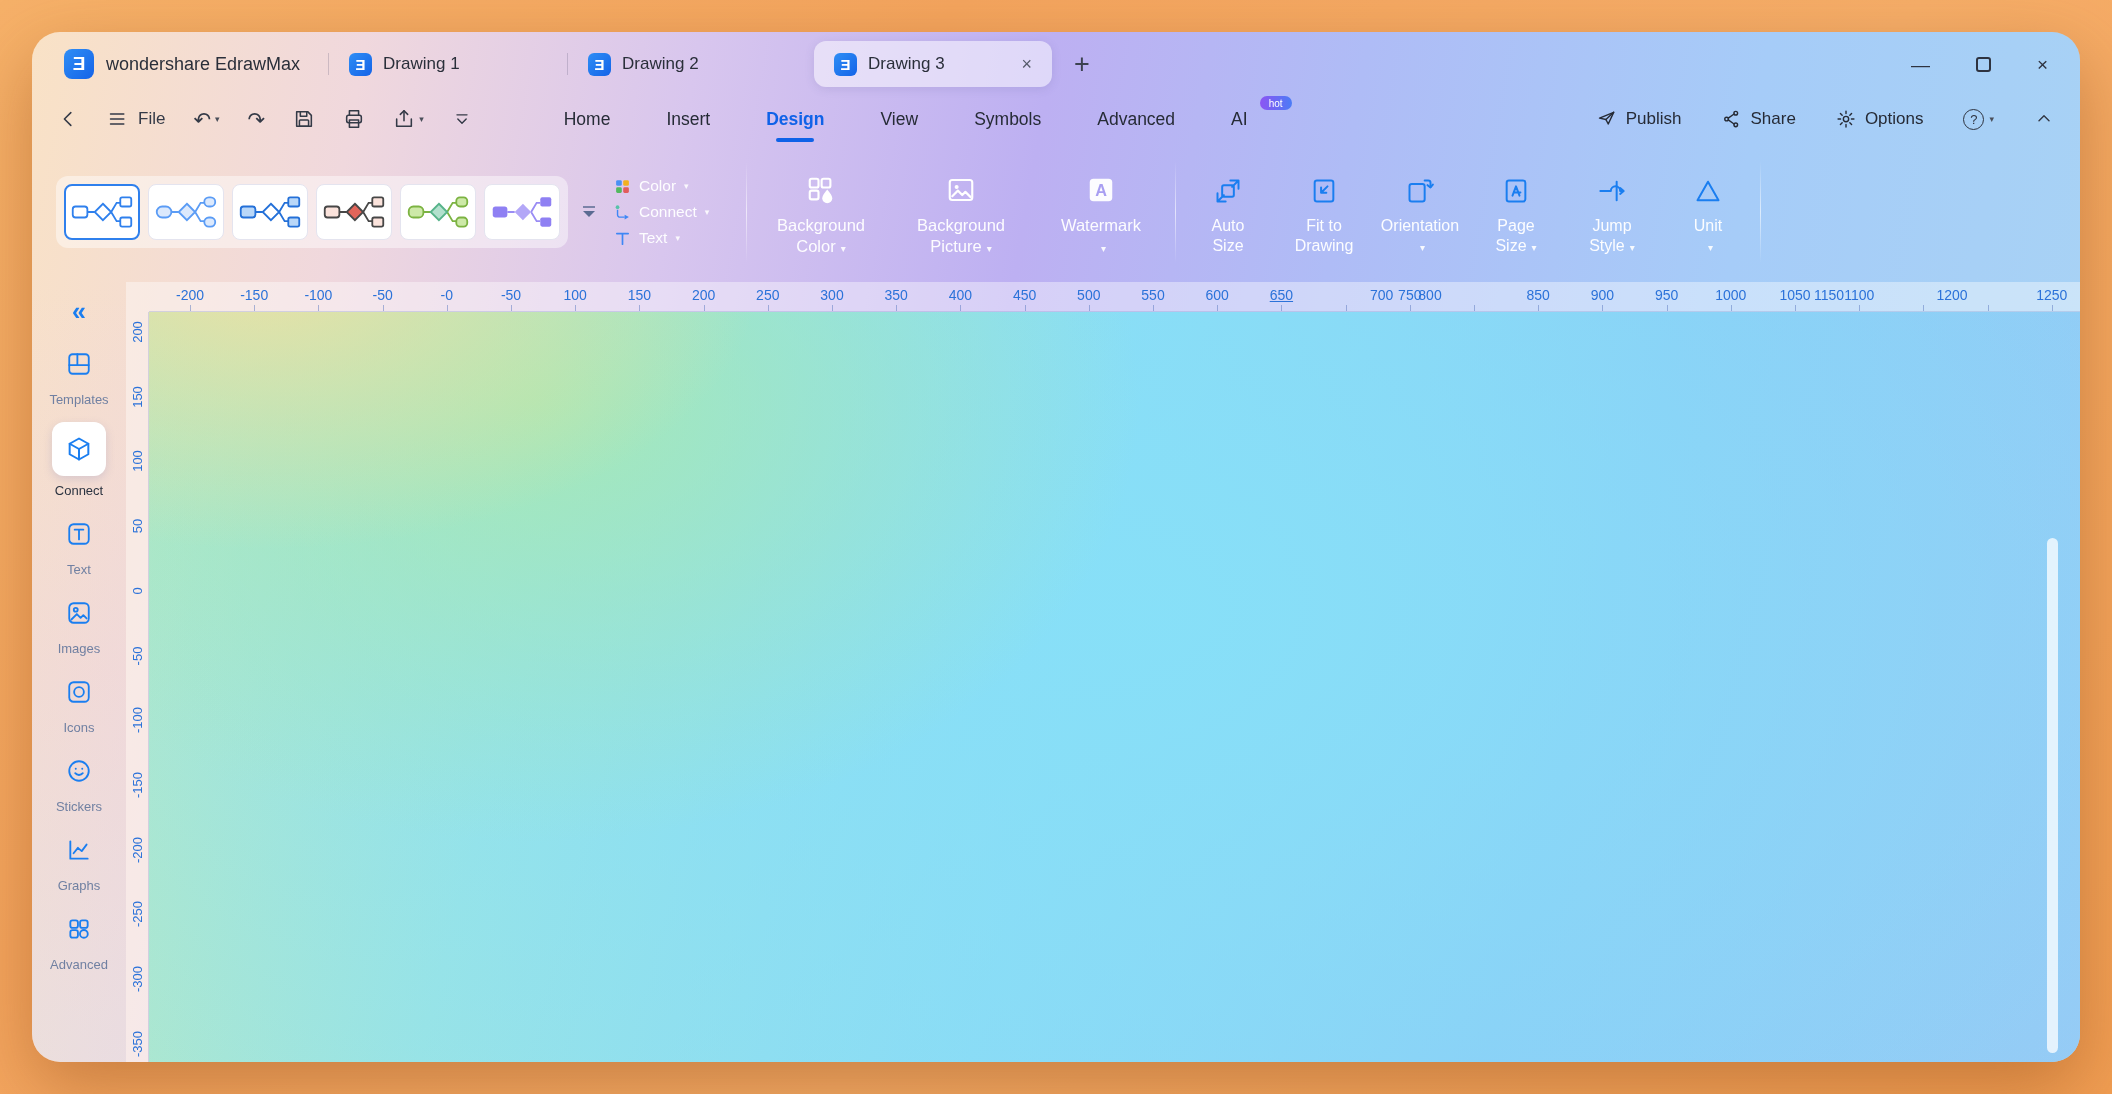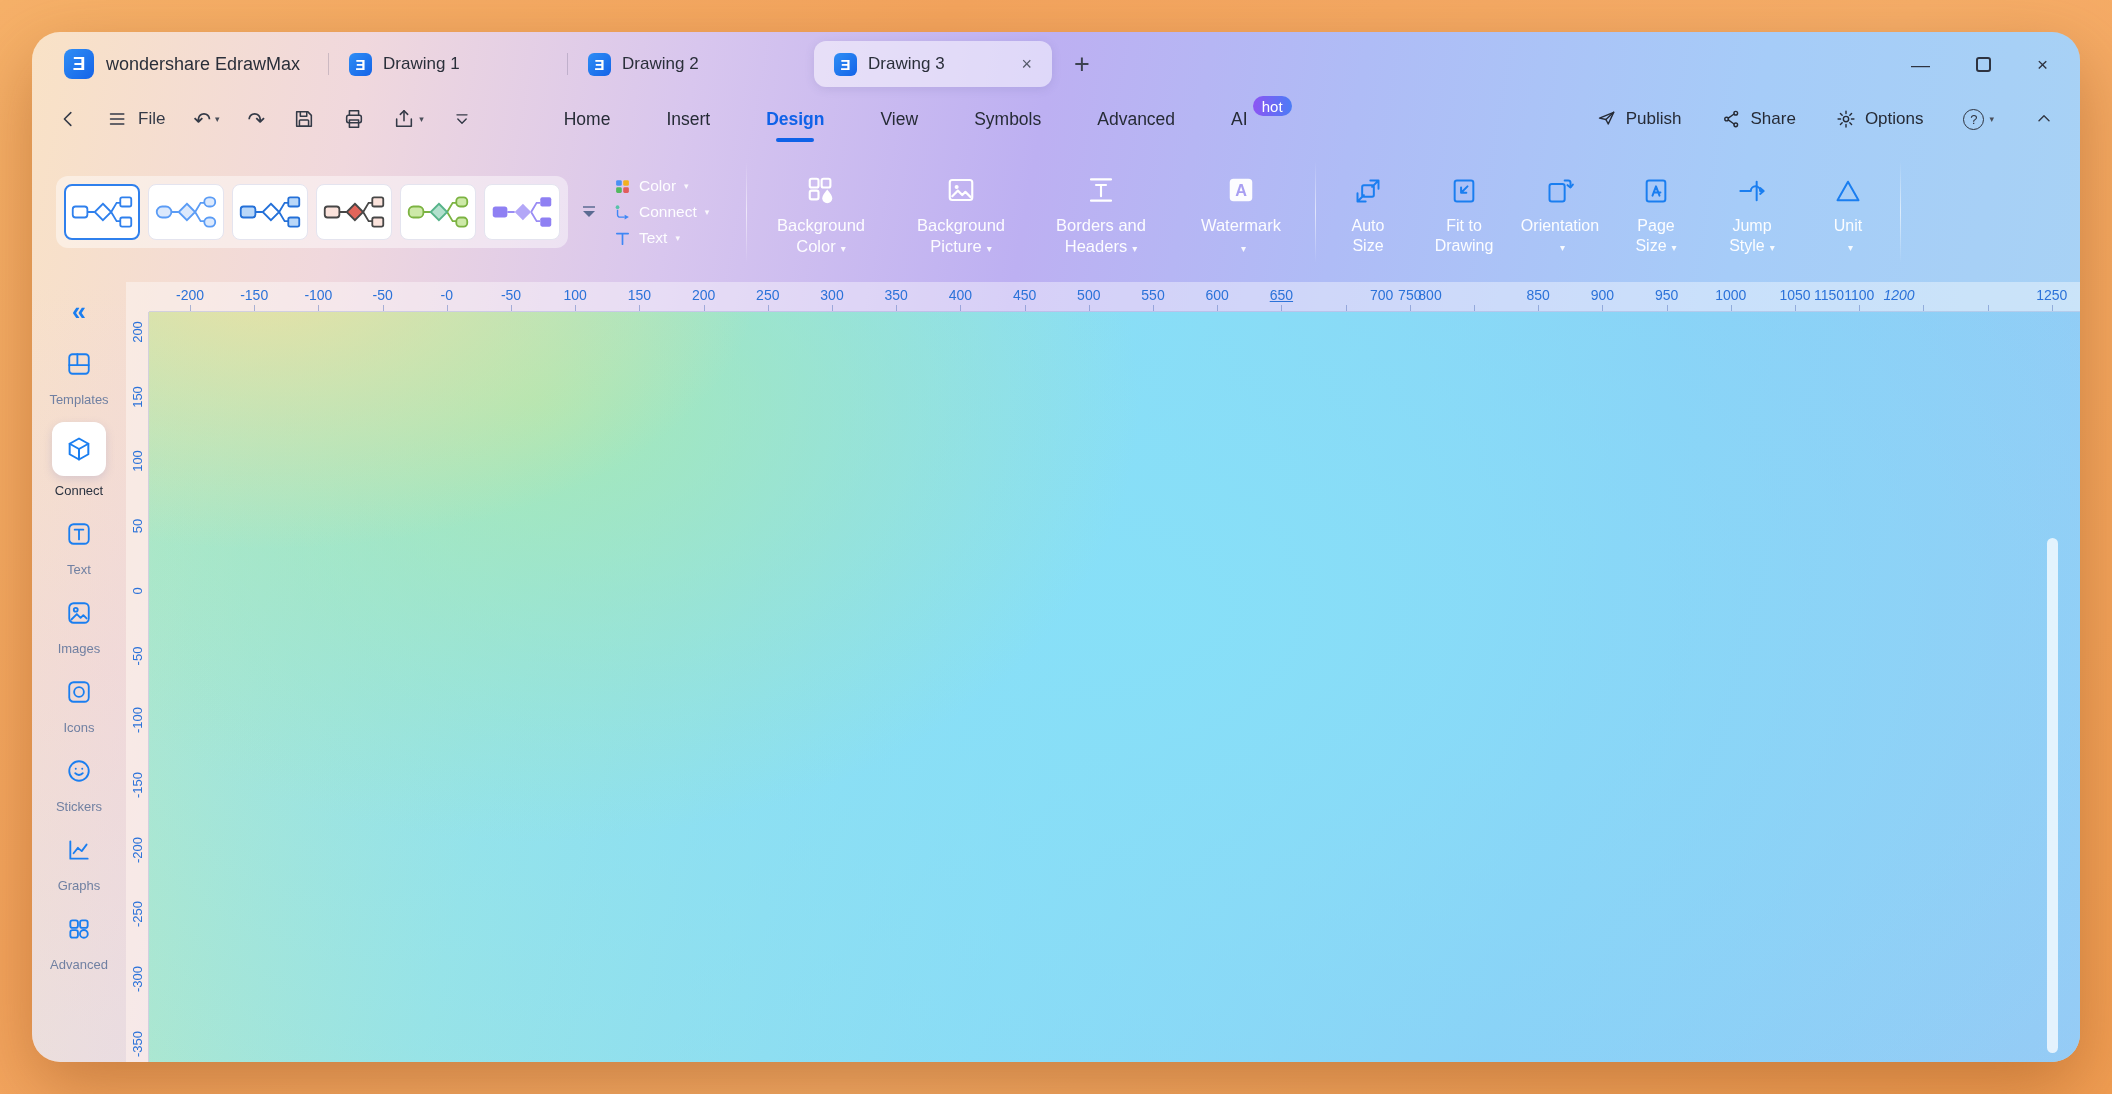--- a/index.html
+++ b/index.html
@@ -38,21 +38,21 @@
   .toolbar{position:absolute;left:0;right:0;top:64px;height:46px;display:flex;align-items:center;padding:0 26px}
   .tleft{display:flex;align-items:center;gap:28px;color:#343a47}
   .tool{display:flex;align-items:center;gap:4px;background:none;border:none;color:#343a47}
   .tool .g{font-size:21px;line-height:1}
   .ddcaret{font-size:9px;color:#4a4f5a}
   .filebtn{display:flex;align-items:center;gap:10px;font-size:17px}
   .ribbontabs{display:flex;align-items:center;gap:56px;margin-left:92px;font-size:17.5px}
   .rtab{position:relative;height:46px;display:flex;align-items:center;background:none;border:none;font-size:17.5px;color:#262b36}
   .rtab.active{color:#0f62e8;font-weight:700}
   .rtab.active::after{content:"";position:absolute;left:50%;transform:translateX(-50%);bottom:0;width:38px;height:4px;border-radius:2px;background:#0f62e8}
-  .hot{position:absolute;top:0;right:-44px;background:linear-gradient(90deg,#8d55f3,#4b7cf6);color:#fff;font-size:15px;padding:1.5px 9px;border-radius:10px}
+  .hot{position:absolute;top:0;right:-44px;background:linear-gradient(90deg,#8d55f3,#4b7cf6);color:#fff;font-size:10px;padding:1.5px 9px;border-radius:10px}
   .tright{margin-left:auto;display:flex;align-items:center;gap:40px;font-size:17px;color:#262b36}
   .act{display:flex;align-items:center;gap:9px;background:none;border:none;font-size:17px;color:#262b36}
   .helpbtn{display:flex;align-items:center;gap:5px;background:none;border:none;color:#2e3340}
   .qm{width:21px;height:21px;border:1.8px solid #2e3340;border-radius:50%;display:flex;align-items:center;justify-content:center;font-size:13px;font-style:normal}
 
   
   .ribbon{position:absolute;left:0;right:0;top:110px;height:140px;display:flex;align-items:center;padding:0 24px;gap:8px}
   .beautify{width:130px;flex:none;display:flex;flex-direction:column;align-items:center;gap:7px;background:none;border:none;
             color:#5b6b92;font-size:16px;text-align:center;line-height:1.3}
   .bcaret{font-size:10px;color:#7b87a5;margin-left:4px}
@@ -358,32 +358,20 @@
           <circle cx="8.5" cy="9.5" r="1.6" fill="#fff" stroke="none"></circle>
           <path d="M5 17l4.5-4.5 3.5 3.5 2.5-2.5 4 4"></path>
         </svg>
       </span>
       <div class="lb">
         <div>Background</div>
         <div><span>Picture</span><span class="caret">▾</span></div>
       </div>
     </button>
 
-    <button class="bigbtn">
-      <span class="icx whiteic">
-        <svg width="30" height="30" viewBox="0 0 24 24" class="ic-stroke">
-          <path d="M4 3.5h16M4 20.5h16"></path>
-            <path d="M8 8h8M12 8v9"></path>
-        </svg>
-      </span>
-      <div class="lb">
-        <div>Borders and</div>
-        <div><span>Headers</span><span class="caret">▾</span></div>
-      </div>
-    </button>
 
     <button class="bigbtn">
       <span class="icx whiteic">
         <svg width="30" height="30" viewBox="0 0 24 24">
           <rect x="3" y="3" width="18" height="18" rx="3" fill="rgba(255,255,255,.96)"></rect>
           <text x="12" y="17" text-anchor="middle" font-size="13" font-weight="bold" fill="#a89ef2">A</text>
         </svg>
       </span>
       <div class="lb">
         <div>Watermark</div>
@@ -615,21 +603,21 @@
       <span class="hlab" style="left: 1517.6px;">950</span>
       <i class="htick" style="left: 1517.6px;"></i>
       <span class="hlab" style="left: 1581.8px;">1000</span>
       <i class="htick" style="left: 1581.8px;"></i>
       <span class="hlab" style="left: 1646px;">1050</span>
       <i class="htick" style="left: 1646px;"></i>
       <span class="hlab" style="left: 1710.2px;">1100</span>
       <i class="htick" style="left: 1710.2px;"></i>
       <span class="hlab" style="left: 1680px;">1150</span>
       <i class="htick" style="left: 1774.4px;"></i>
-      <span class="hlab" style="left: 1750px; font-style: italic;">1200</span>
+      <span class="hlab" style="left: 1803px;">1200</span>
       <i class="htick" style="left: 1838.6px;"></i>
       <span class="hlab" style="left: 1902.8px;">1250</span>
       <i class="htick" style="left: 1902.8px;"></i>
     </div>
   <div class="vruler">
       <span class="vlab" style="top: 20px;">200</span>
       <span class="vlab" style="top: 84.7px;">150</span>
       <span class="vlab" style="top: 149.4px;">100</span>
       <span class="vlab" style="top: 214.1px;">50</span>
       <span class="vlab" style="top: 278.8px;">0</span>

